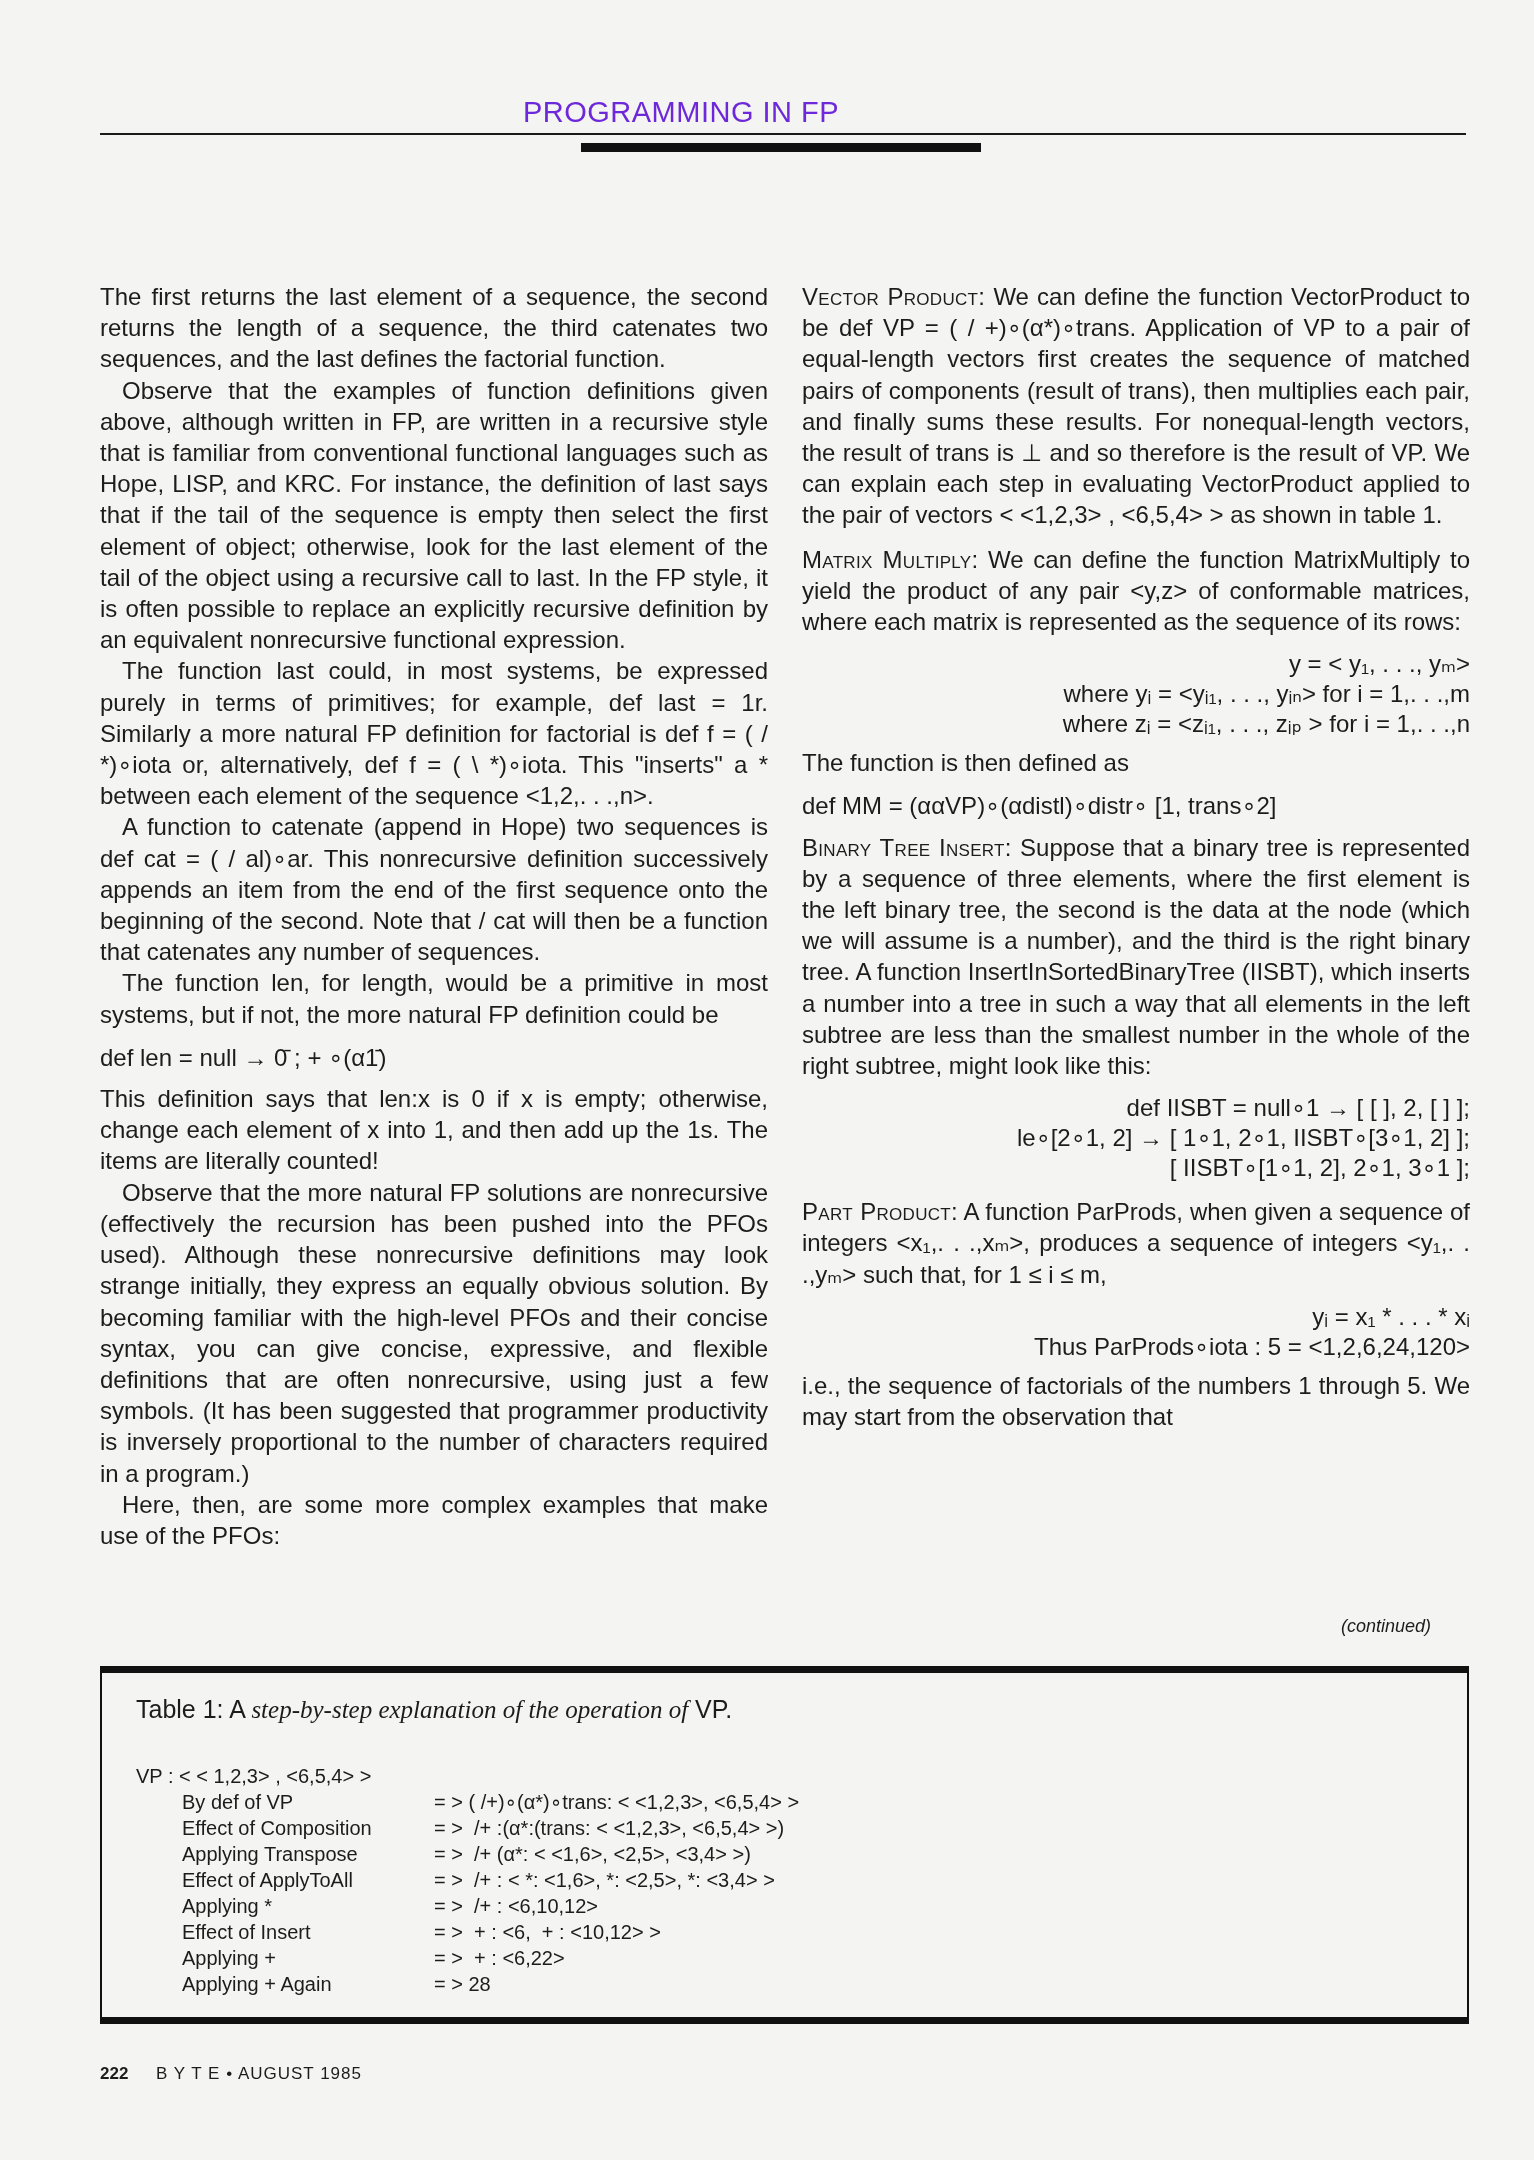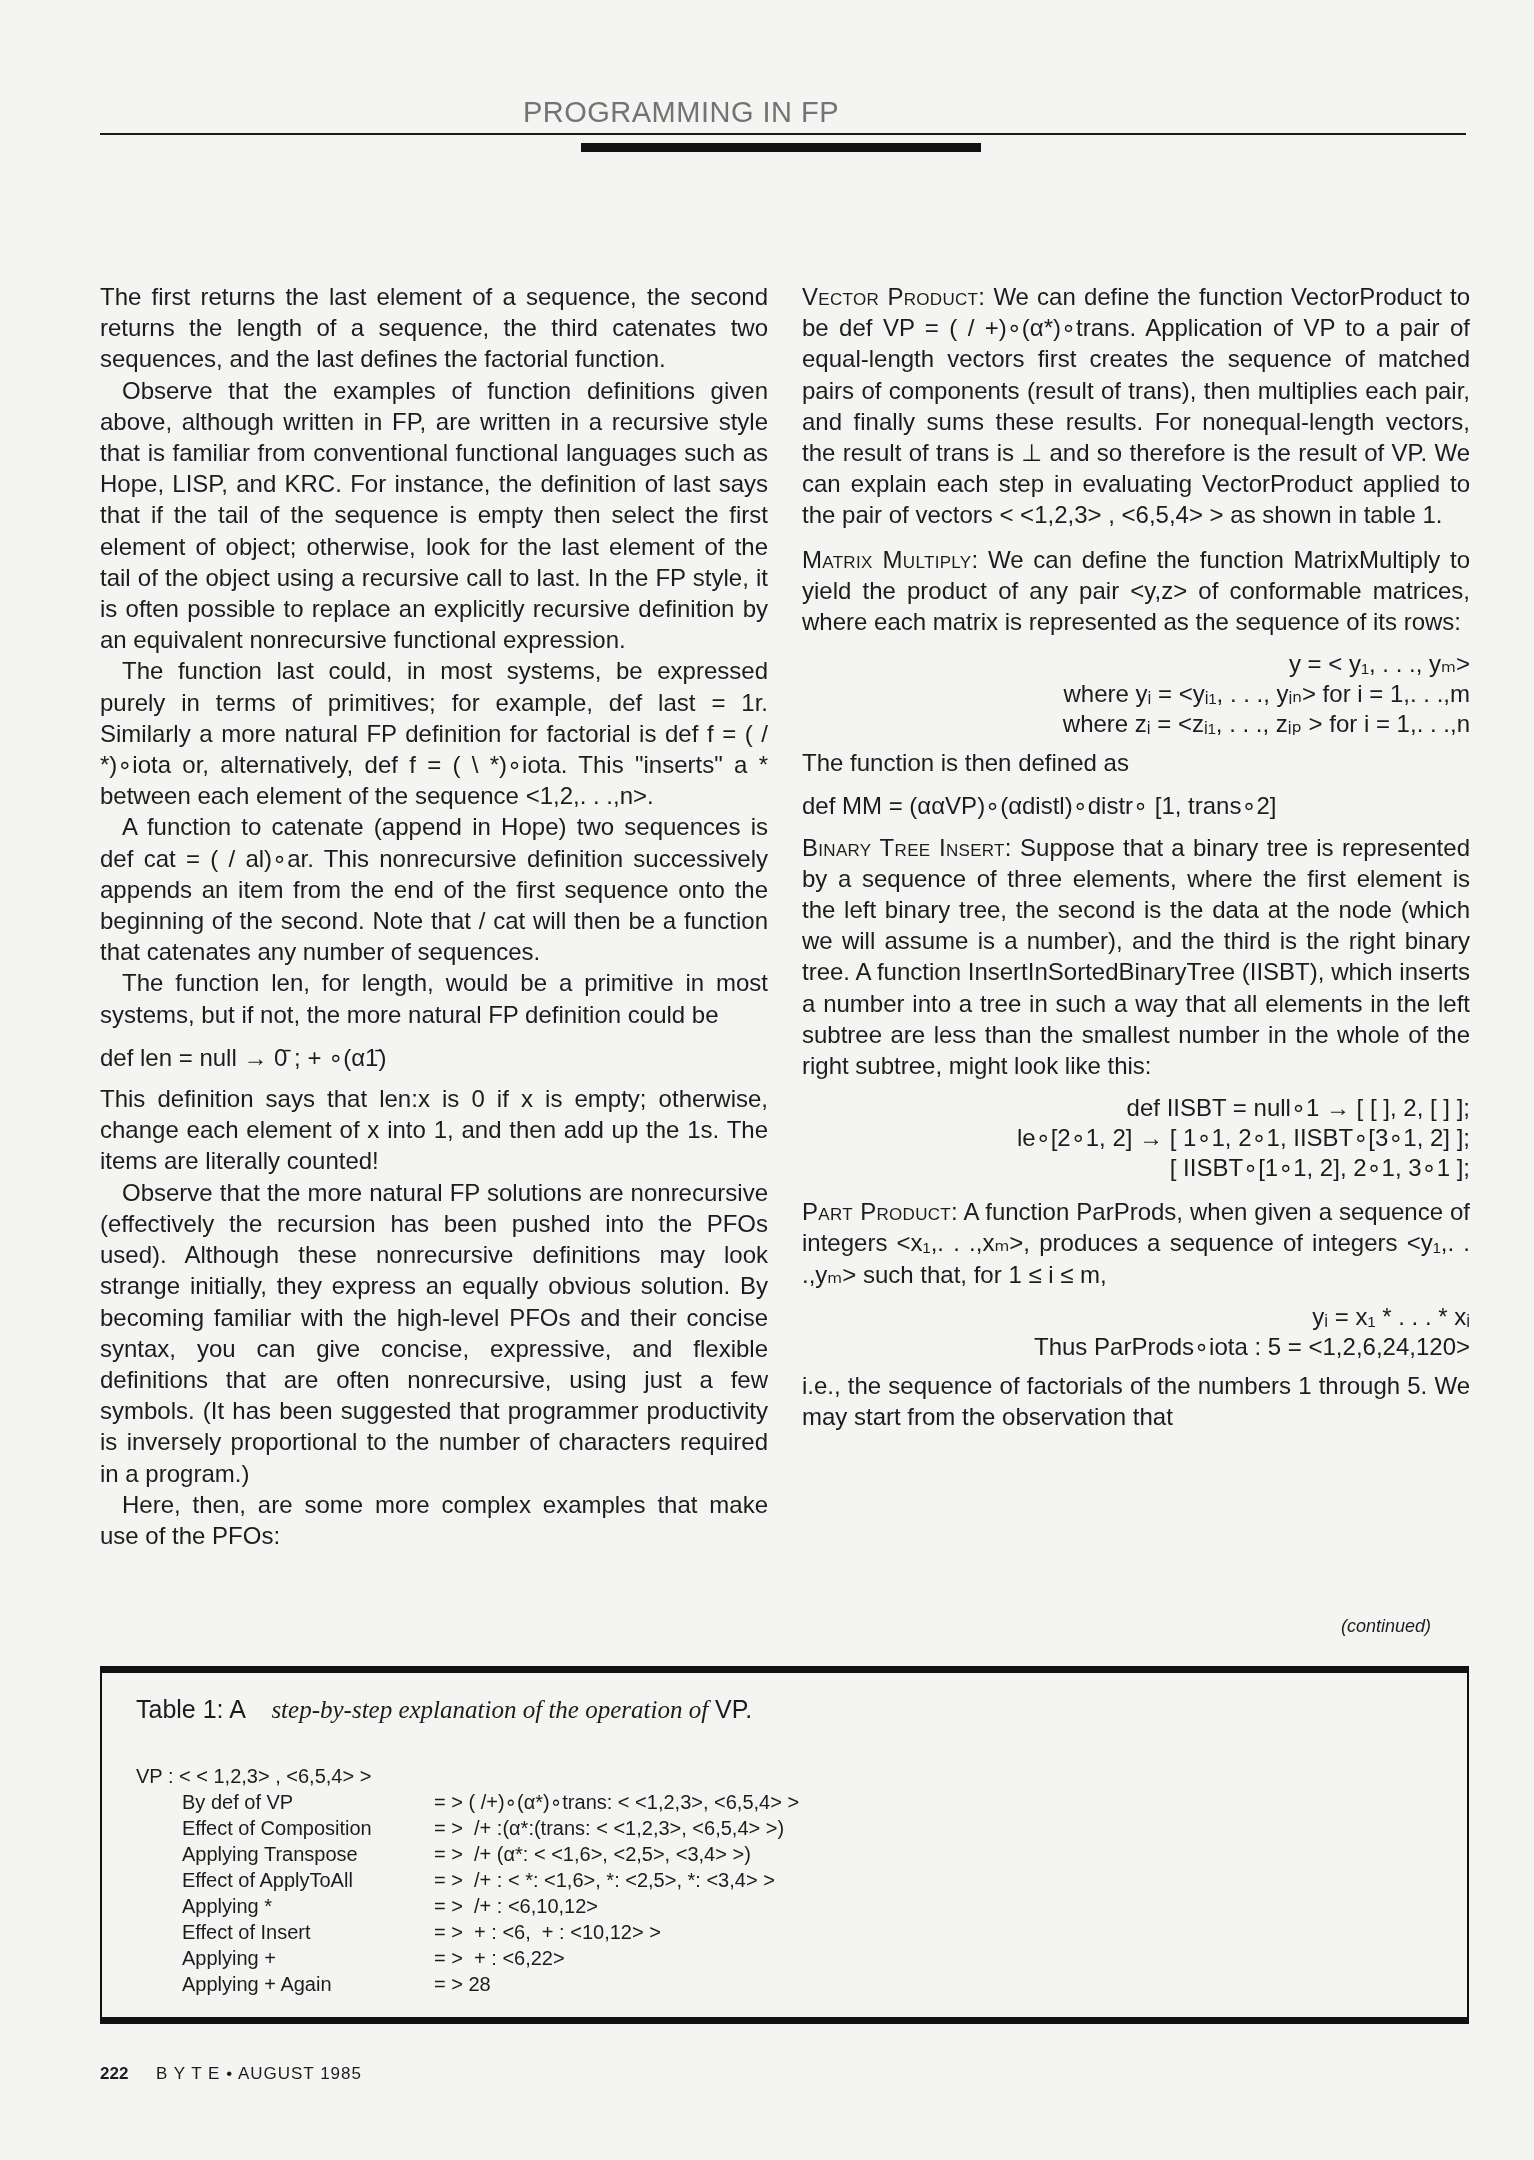--- a/index.html
+++ b/index.html
@@ -8,21 +8,21 @@
     background: #f4f4f2;
     color: #1c1c1c;
     font-family: "Liberation Sans", "DejaVu Sans", sans-serif;
     position: relative;
     overflow: hidden;
   }
   .header-title {
     position: absolute; left: 0; width: 1362px; top: 96px;
     text-align: center;
     font-size: 29px; letter-spacing: 0.5px;
-    color: #737373;
+    color: #6d28d9;
   }
   .rule-thin {
     position: absolute; left: 100px; width: 1366px; top: 133px;
     height: 2px; background: #1a1a1a;
   }
   .rule-thick {
     position: absolute; left: 581px; width: 400px; top: 143px;
     height: 9px; background: #111;
   }
   .col {
@@ -46,21 +46,21 @@
     position: absolute; left: 100px; top: 1666px;
     width: 1369px; height: 358px;
     border-left: 2px solid #111; border-right: 2px solid #111;
     border-top: 7px solid #111; border-bottom: 7px solid #111;
     box-sizing: border-box;
   }
   .table-caption {
     position: absolute; left: 34px; top: 22px;
     font-size: 25px;
   }
-  .table-caption .it { font-style: italic; font-family: "Liberation Serif", serif; margin-left: 20px; }
+  .table-caption .it { font-style: italic; font-family: "Liberation Serif", serif; }
   .table-lines {
     position: absolute; left: 34px; top: 90px;
     font-size: 20px; line-height: 26px;
     font-family: "Liberation Sans", sans-serif;
   }
   .tl-row { display: flex; white-space: pre; }
   .tl-label { width: 252px; margin-left: 46px; }
   .footer {
     position: absolute; left: 100px; top: 2064px;
     font-size: 17px; letter-spacing: 1px;

